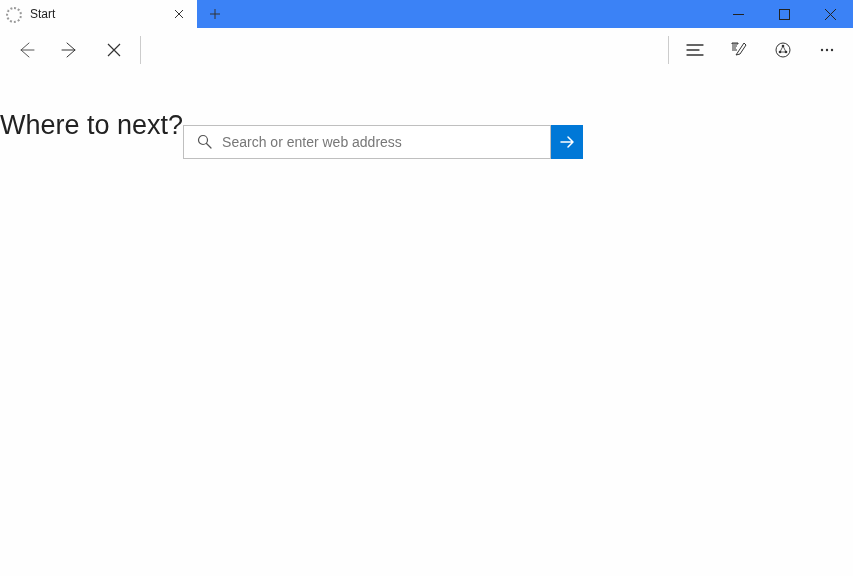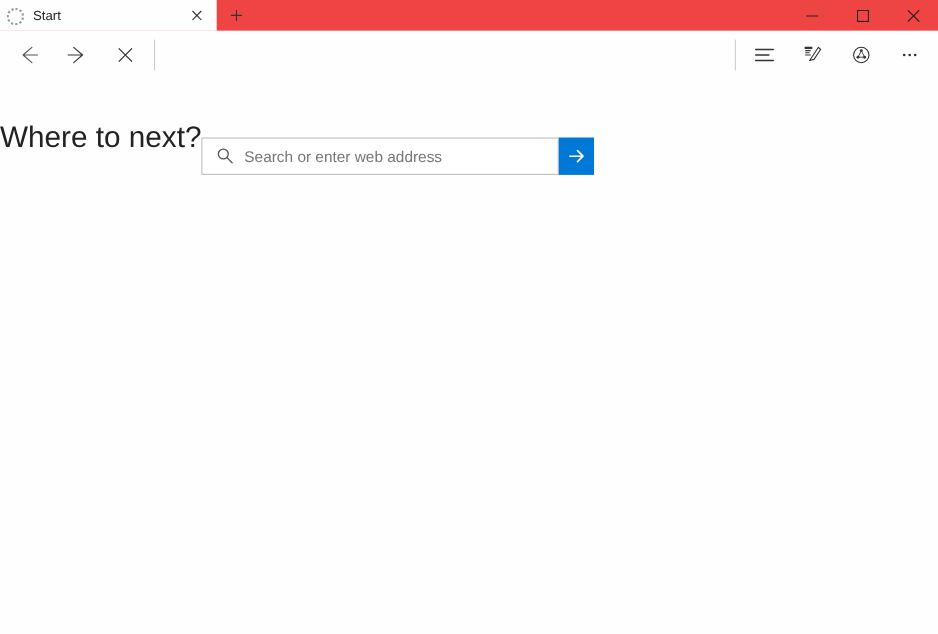--- a/index.html
+++ b/index.html
@@ -10,21 +10,21 @@
     body {
       font-family: "Segoe UI", Tahoma, sans-serif;
       width: 853px;
       height: 576px;
       background: #fefefe;
       overflow: hidden;
       position: relative;
     }
     .titlebar {
       height: 28px;
-      background: #ef4444;
+      background: #3b82f6;
       display: flex;
       align-items: stretch;
     }
     .tab {
       background: #fefefe;
       width: 197px;
       display: flex;
       align-items: center;
       padding: 0 8px;
       position: relative;
@@ -113,21 +113,21 @@
       font-weight: 400;
       color: #222;
       margin-bottom: 32px;
     }
     .search-row {
       display: flex;
       align-items: stretch;
       height: 34px;
     }
     .search-box {
-      width: 325px;
+      width: 368px;
       border: 1px solid #bfbfbf;
       display: flex;
       padding: 4px 10px;
       background: #fff;
     }
     .search-icon-wrap {
       width: 20px;
       display: flex;
       align-items: center;
       justify-content: center;

